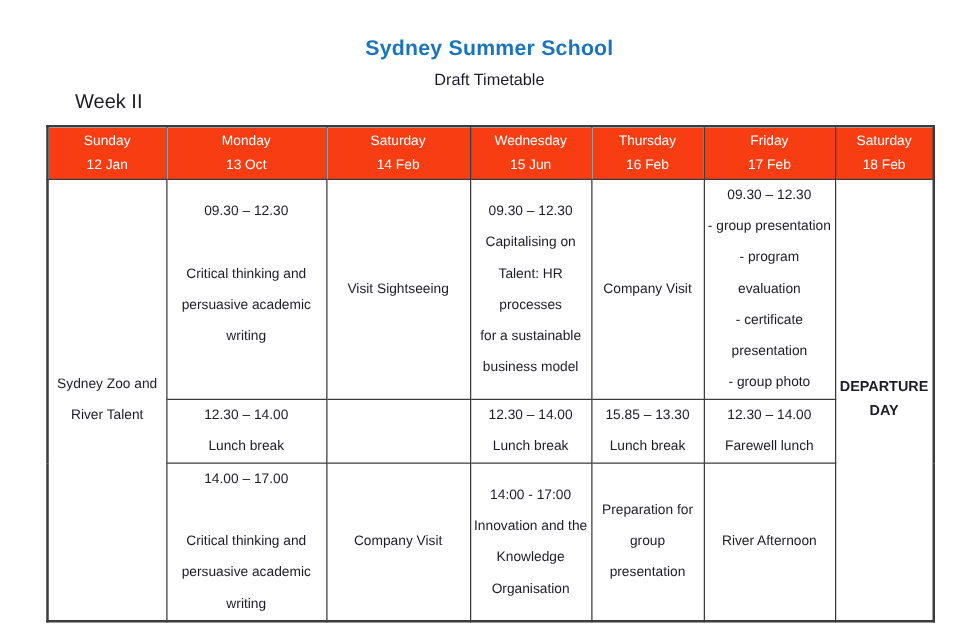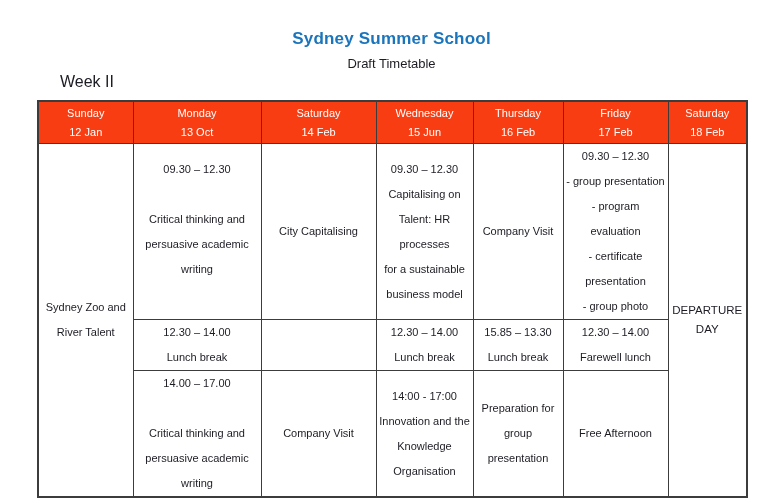--- a/index.html
+++ b/index.html
@@ -76,21 +76,21 @@
     color: var(--ink);
   }
   tr.row-morning   { height: 170px; }
   tr.row-lunch     { height: 40px;  }
   tr.row-afternoon { height: 125px; padding-left: 16px; }
   td.top-align {
     vertical-align: top;
     padding-top: 13px;
   }
   td.departure {
-    font-weight: normal;
+    font-weight: bold;
     font-size: 11.5px;
     line-height: 19px;
   }
 </style>
 </head>
 <body>
 
 <div class="page">
 
   <div class="title">Sydney Summer School</div>
@@ -141,21 +141,21 @@
     </thead>
     <tbody>
       <tr class="row-morning">
         <td rowspan="3">Sydney Zoo and
 River Talent</td>
         <td class="top-align">09.30 – 12.30
 
 Critical thinking and
 persuasive academic
 writing</td>
-        <td>City Capitalising</td>
+        <td>Visit Sightseeing</td>
         <td>09.30 – 12.30
 Capitalising on
 Talent: HR
 processes
 for a sustainable
 business model</td>
         <td>Company Visit</td>
         <td>09.30 – 12.30
 - group presentation
 - program evaluation
@@ -183,18 +183,18 @@
 persuasive academic
 writing</td>
         <td>Company Visit</td>
         <td>14:00 - 17:00
 Innovation and the
 Knowledge
 Organisation</td>
         <td>Preparation for
 group
 presentation</td>
-        <td>Free Afternoon</td>
+        <td>River Afternoon</td>
       </tr>
     </tbody>
   </table>
 
 </div>
 
 </body></html>

